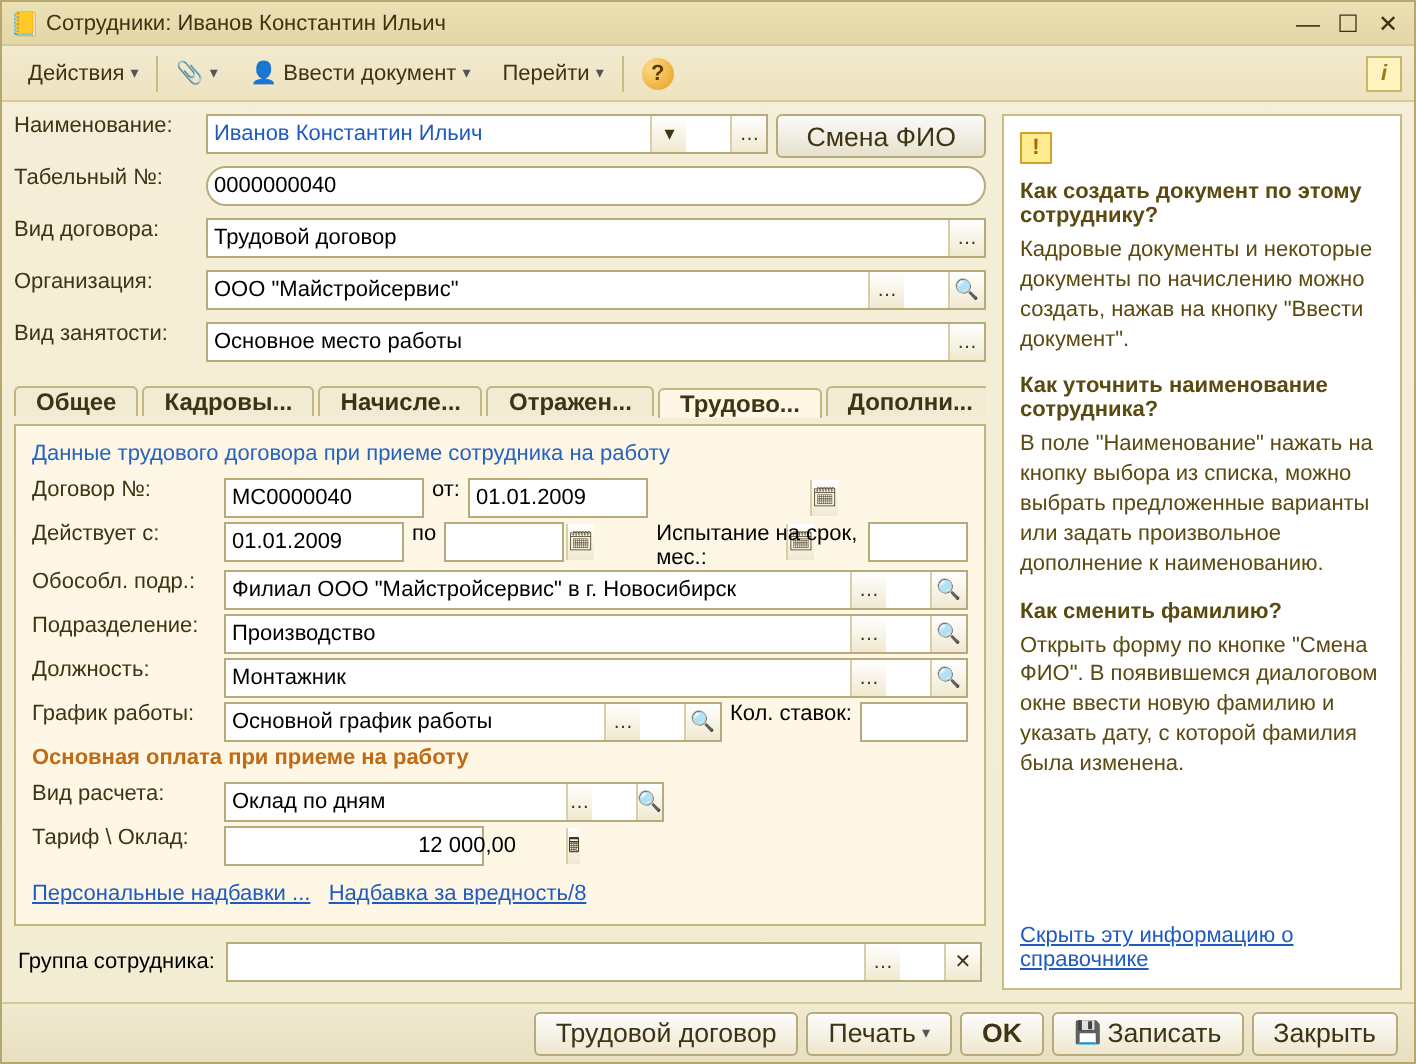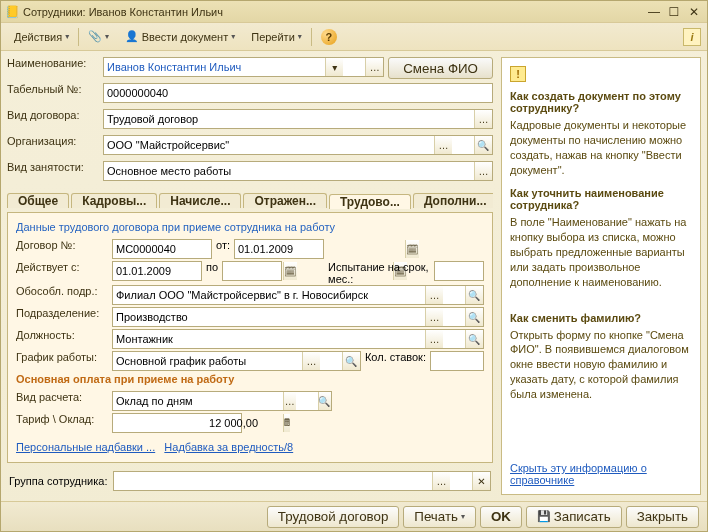--- a/index.html
+++ b/index.html
@@ -113,21 +113,21 @@
         <div class="input-wrap">
           <input style="color: rgb(31, 91, 191);" value="Иванов Константин Ильич">
           <span class="fld-btn">▾</span>
           <span class="fld-btn">…</span>
         </div>
         <button class="wide-btn">Смена ФИО</button>
       </div>
 
       <div class="form-row">
         <span class="lbl">Табельный №:</span>
-        <div class="input-wrap small-input" style="width:120px;">
+        <div class="input-wrap small-input" style="width:120px;border-radius:10px;">
           <input value="0000000040" style="">
         </div>
       </div>
 
       <div class="form-row">
         <span class="lbl">Вид договора:</span>
         <div class="input-wrap">
           <input value="Трудовой договор" style="">
           <span class="fld-btn">…</span>
         </div>
@@ -267,21 +267,21 @@
         </div>
       </div>
     </div>
 
     <div class="right-pane">
       <div class="alert-icon">!</div>
       <h4>Как создать документ по этому сотруднику?</h4>
       <p>Кадровые документы и некоторые документы по начислению можно создать, нажав на кнопку "Ввести документ".</p>
       <h4 style="margin-top:10px;">Как уточнить наименование сотрудника?</h4>
       <p>В поле "Наименование" нажать на кнопку выбора из списка, можно выбрать предложенные варианты или задать произвольное дополнение к наименованию.</p>
-      <h4 style="margin-top:22px;">Как сменить фамилию?</h4>
+      <h4 style="margin-top:10px;">Как сменить фамилию?</h4>
       <p>Открыть форму по кнопке "Смена ФИО". В появившемся диалоговом окне ввести новую фамилию и указать дату, с которой фамилия была изменена.</p>
       <a class="right-link">Скрыть эту информацию о справочнике</a>
     </div>
   </div>
 
   <div class="statusbar">
     <button class="sbtn">Трудовой договор</button>
     <button class="sbtn">
       <span>Печать</span>
       <span class="dd-arrow">▾</span>

